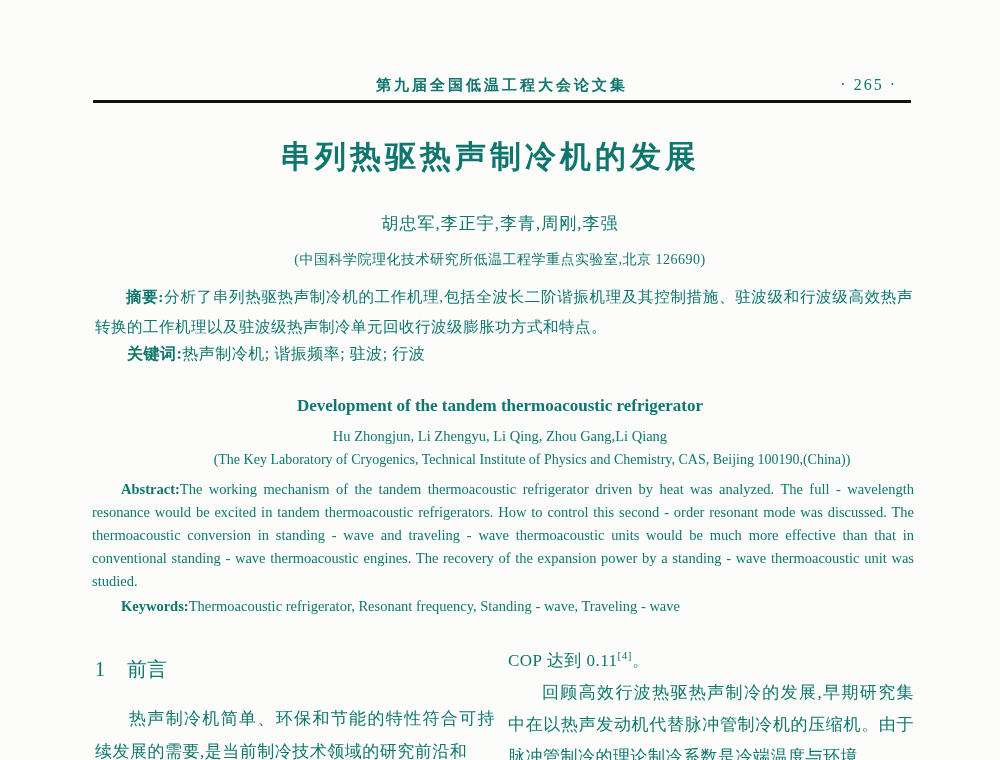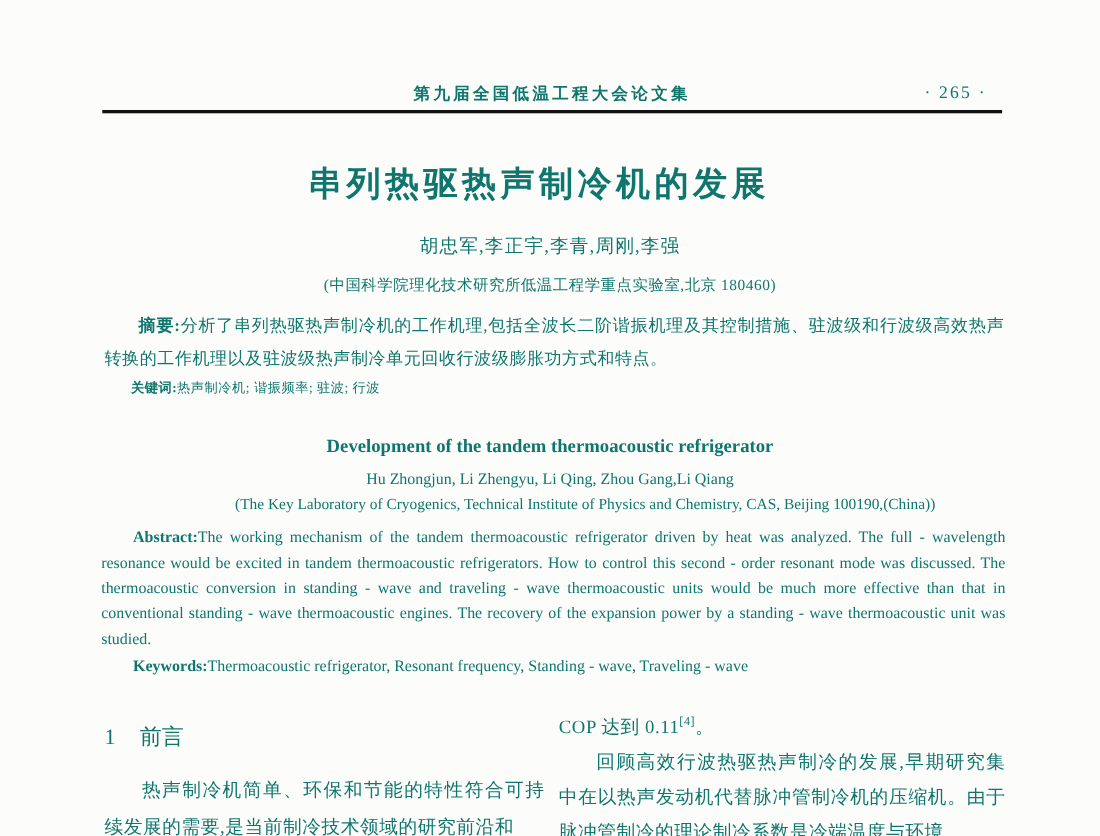--- a/index.html
+++ b/index.html
@@ -13,26 +13,26 @@
   .center{text-align:center;}
   .justify{text-align:justify;}
   .b{font-weight:bold;}
 
   .header-row{top:76px;left:93px;width:818px;height:22px;font-size:15px;}
   .proc-title{position:absolute;left:0;right:0;text-align:center;letter-spacing:3px;font-weight:bold;}
   .page-num{position:absolute;right:14px;top:0;letter-spacing:2px;font-size:16px;}
 
   .rule{top:100px;left:93px;width:818px;height:3px;background:#111;}
 
-  .title-cn{top:136px;left:0;width:980px;font-size:31px;font-weight:bold;letter-spacing:4px;margin-top:10px;}
+  .title-cn{top:136px;left:0;width:980px;font-size:31px;font-weight:bold;letter-spacing:4px;}
   .authors-cn{top:212px;left:0;width:1000px;font-size:17px;letter-spacing:1px;}
   .affil-cn{top:251px;left:0;width:1000px;font-size:14px;letter-spacing:0.5px;}
 
   .abstract-cn{top:282px;left:95px;width:818px;font-size:15.5px;line-height:30px;text-indent:2em;letter-spacing:0.5px;margin:0;}
-  .keywords-cn{top:344px;left:95px;width:818px;font-size:12px;text-indent:2em;letter-spacing:0.5px;margin:0;}
+  .keywords-cn{top:344px;left:95px;width:818px;font-size:16px;text-indent:2em;letter-spacing:0.5px;margin:0;}
 
   .title-en{top:396px;left:0;width:1000px;font-size:17px;font-weight:bold;}
   .authors-en{top:428px;left:0;width:1000px;font-size:14.5px;}
   .affil-en{top:452px;left:0;width:1000px;font-size:14px;padding-left:32px;}
 
   .abstract-en{top:478px;left:92px;width:822px;font-size:14.5px;line-height:23px;text-indent:2em;margin:0;}
   .keywords-en{top:598px;left:92px;width:822px;font-size:14.5px;text-indent:2em;margin:0;}
 
   .section-h{top:656px;left:95px;font-size:20px;font-weight:normal;}
   .section-h .num{margin-right:22px;}
@@ -50,21 +50,21 @@
 <div class="page">
 
   <div class="abs header-row">
     <div class="proc-title">第九届全国低温工程大会论文集</div>
     <div class="page-num">· 265 ·</div>
   </div>
   <div class="abs rule"></div>
 
   <div class="abs center title-cn">串列热驱热声制冷机的发展</div>
   <div class="abs center authors-cn">胡忠军,李正宇,李青,周刚,李强</div>
-  <div class="abs center affil-cn">(中国科学院理化技术研究所低温工程学重点实验室,北京 180460)</div>
+  <div class="abs center affil-cn">(中国科学院理化技术研究所低温工程学重点实验室,北京 126690)</div>
 
   <p class="abs justify abstract-cn"><span class="b">摘要:</span><span>分析了串列热驱热声制冷机的工作机理,包括全波长二阶谐振机理及其控制措施、驻波级和行波级高效热声转换的工作机理以及驻波级热声制冷单元回收行波级膨胀功方式和特点。</span></p>
 
   <p class="abs keywords-cn"><span class="b">关键词:</span><span>热声制冷机; 谐振频率; 驻波; 行波</span></p>
 
   <div class="abs center authors-en">Hu Zhongjun, Li Zhengyu, Li Qing, Zhou Gang,Li Qiang</div>
   <div class="abs center title-en">Development of the tandem thermoacoustic refrigerator</div>
   <div class="abs center affil-en">(The Key Laboratory of Cryogenics, Technical Institute of Physics and Chemistry, CAS, Beijing 100190,(China))</div>
 
   <p class="abs justify abstract-en"><span class="b">Abstract:</span><span>The working mechanism of the tandem thermoacoustic refrigerator driven by heat was analyzed. The full - wavelength resonance would be excited in tandem thermoacoustic refrigerators. How to control this second - order resonant mode was discussed. The thermoacoustic conversion in standing - wave and traveling - wave thermoacoustic units would be much more effective than that in conventional standing - wave thermoacoustic engines. The recovery of the expansion power by a standing - wave thermoacoustic unit was studied.</span></p>

